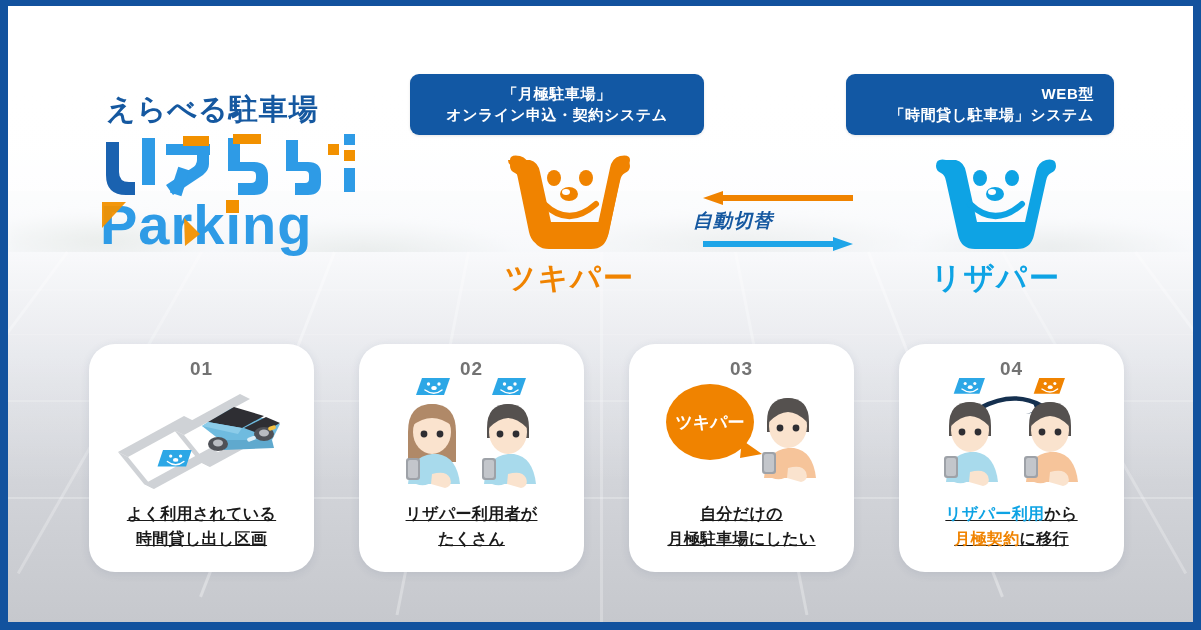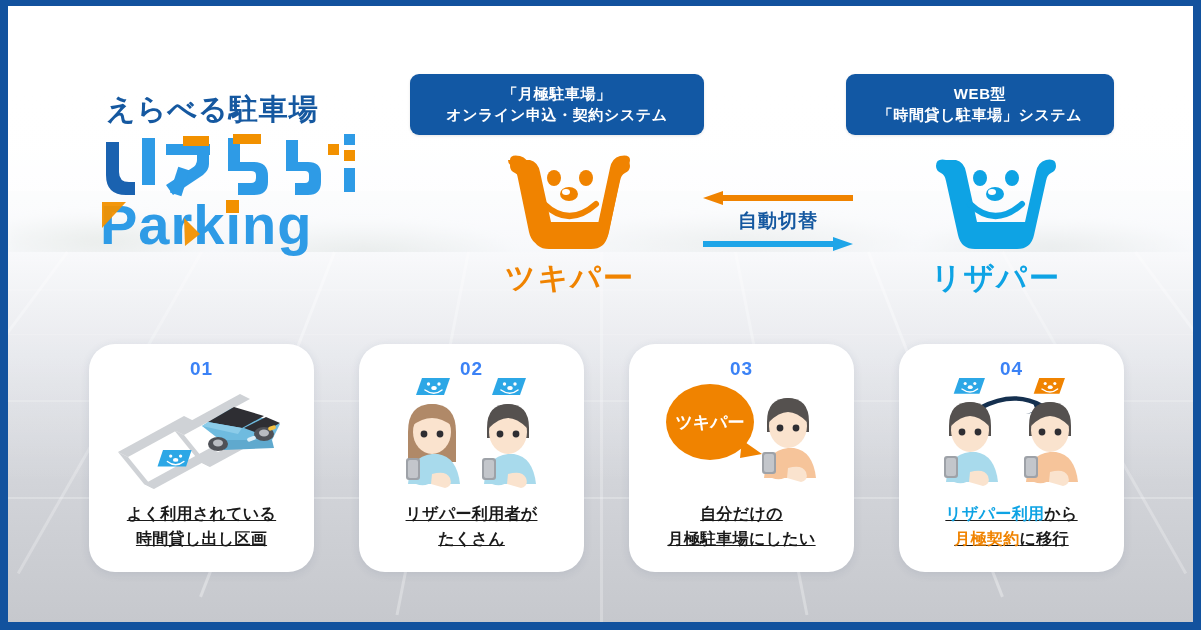--- a/index.html
+++ b/index.html
@@ -70,53 +70,53 @@
   
   .badge{
     position:absolute;
     background:#1258A4;color:#fff;border-radius:9px;
     text-align:center;line-height:1.42;
     font-size:15px;font-weight:700;letter-spacing:.6px;
     padding:9px 20px;box-sizing:border-box;
     box-shadow:0 1px 3px rgba(0,0,0,.10);
   }
   #badge-left{left:402px;top:68px;width:294px;}
-  #badge-right{left:838px;top:68px;width:268px;}
+  #badge-right{left:838px;top:68px;width:268px;text-align:right;}
 
   
   .mascot{position:absolute;text-align:center;}
   #mascot-tsuki{left:462px;top:148px;width:200px;}
   #mascot-riza{left:888px;top:148px;width:200px;}
   .mascot .m-name{
     margin-top:4px;font-size:30px;font-weight:800;letter-spacing:2px;
   }
   #mascot-tsuki .m-name{color:#F08300;}
   #mascot-riza  .m-name{color:#0EA3E4;}
 
   
-  #switch{position:absolute;left:685px;top:185px;width:170px;text-align:center;}
+  #switch{position:absolute;left:685px;top:185px;width:170px;text-align:left;font-style:italic;}
   #switch .sw-label{
     font-size:19px;font-weight:700;color:#1558A0;letter-spacing:1px;
     line-height:1;padding:6px 0 7px;
   }
 
   
   .card{
     position:absolute;top:338px;width:225px;height:228px;
     background:#fff;border-radius:26px;
     box-shadow:0 2px 10px rgba(40,60,100,.10);
     box-sizing:border-box;
   }
   #card-1{left:81px;}
   #card-2{left:351px;}
   #card-3{left:621px;}
   #card-4{left:891px;}
   .card .num{
     position:absolute;left:0;right:0;top:14px;text-align:center;
-    font-size:19px;font-weight:800;color:#3b82f6;letter-spacing:1px;
+    font-size:19px;font-weight:800;color:#737373;letter-spacing:1px;
   }
   .card .art{
     position:absolute;left:0;right:0;top:34px;height:122px;
   }
   .card .art svg{display:block;margin:0 auto;}
   .card .caption{
     position:absolute;left:8px;right:8px;top:158px;
     text-align:center;font-size:16px;font-weight:700;color:#1a1a1a;
     line-height:1.55;letter-spacing:.3px;text-decoration:underline;
   }

